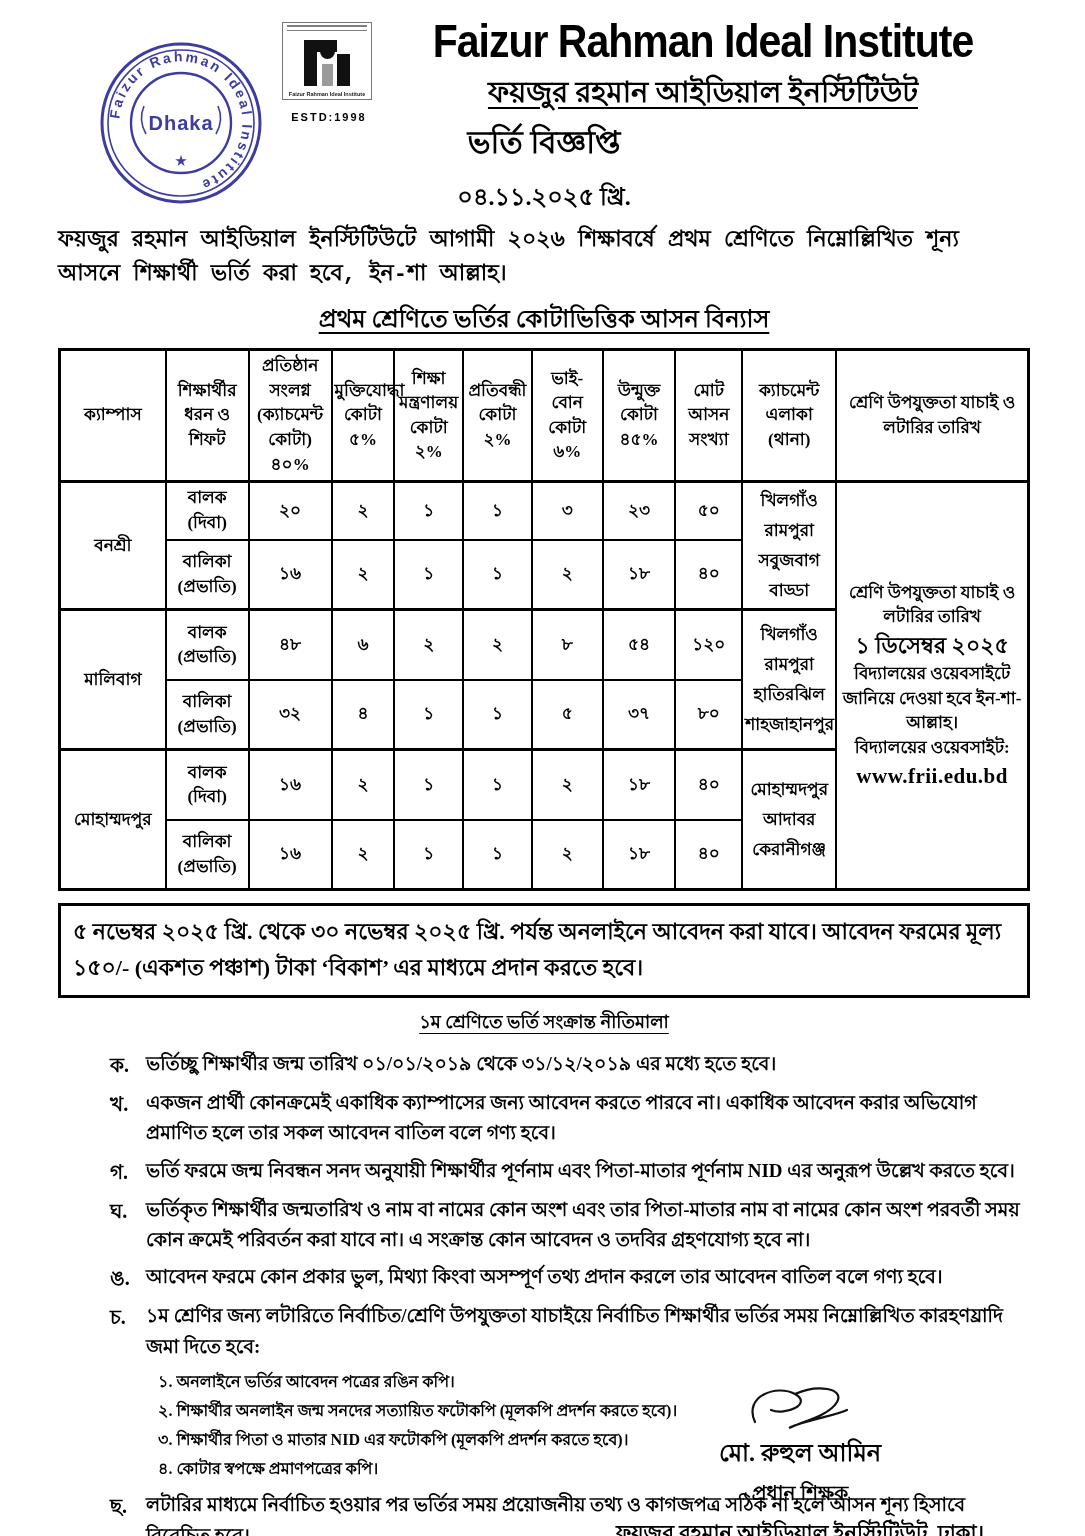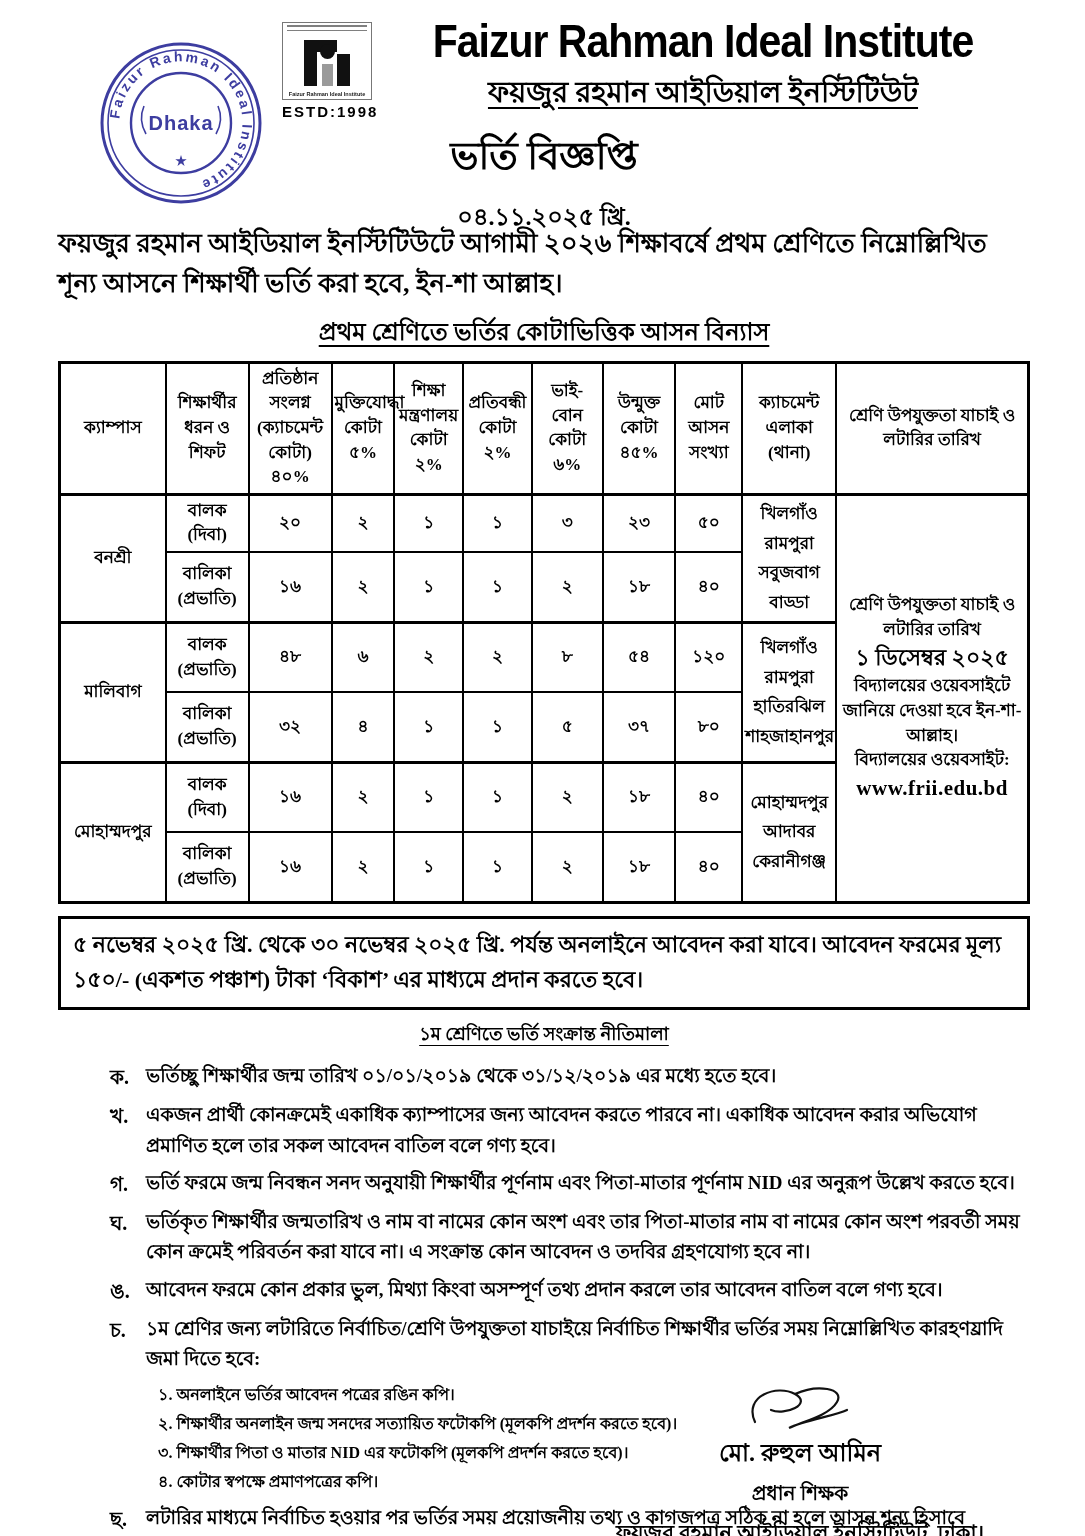--- a/index.html
+++ b/index.html
@@ -18,32 +18,32 @@
   .logo-box { width:90px; height:78px; border:1px solid #777; padding:2px 3px; display:flex; flex-direction:column; align-items:center; justify-content:space-between; }
   .logo-motto { width:80px; height:9px;
     background:repeating-linear-gradient(#555 0 1.6px, transparent 1.6px 4.5px); opacity:.75; }
   .logo-mark { width:46px; height:46px; position:relative; }
   .logo-mark .bar1 { position:absolute; left:0; top:0; width:13px; height:46px; background:#111; }
   .logo-mark .bar1:before { content:""; position:absolute; left:13px; top:0; width:20px; height:12px; background:#111; }
   .logo-mark .dot  { position:absolute; left:16px; top:4px; width:15px; height:15px; border-radius:50%; background:#111; }
   .logo-mark .bar2 { position:absolute; left:18px; top:24px; width:11px; height:22px; background:#9a9a9a; }
   .logo-mark .bar3 { position:absolute; left:33px; top:14px; width:13px; height:32px; background:#111; }
   .logo-caption { font-family:"Liberation Sans", sans-serif; font-size:5.5px; font-weight:bold; color:#222; white-space:nowrap; }
-  .logo-estd { font-family:"Liberation Sans", sans-serif; font-weight:bold; font-size:15px; letter-spacing:2px; margin-top:3px; color:#000; }
+  .logo-estd { font-family:"Liberation Sans", sans-serif; font-weight:bold; font-size:11px; letter-spacing:2px; margin-top:11px; color:#000; }
 
   .titles { margin-left:300px; width:690px; text-align:center; }
   .title-en { font-family:"Liberation Sans", sans-serif; font-weight:bold; font-size:41px;
               letter-spacing:-1px; transform:scaleY(1.12); transform-origin:top; white-space:nowrap; }
   .title-bn { font-size:29px; font-weight:bold; margin-top:6px; text-decoration:underline; text-underline-offset:5px; }
   .notice-line { width:100%; text-align:center; }
-  .notice-title { font-size:38px; font-weight:bold; margin-top:8px; }
+  .notice-title { font-size:31px; font-weight:bold; margin-top:0; }
   .notice-date  { font-size:24px; font-weight:bold; margin-top:8px; }
 
   
-  .intro { margin-top:12px; font-size:26px; font-weight:bold; line-height:1.55; }
+  .intro { margin-top:12px; font-size:22px; font-weight:bold; line-height:1.55;font-family:Liberation Mono, monospace; }
   .table-title { text-align:center; font-size:24px; font-weight:bold; margin-top:8px;
                  text-decoration:underline; text-underline-offset:5px; }
 
   
   table.seats { width:972px; border-collapse:collapse; margin-top:8px; border:3px solid #000; table-layout:fixed; }
   table.seats th, table.seats td { border:2px solid #000; text-align:center; vertical-align:middle;
                  font-size:17px; font-weight:bold; padding:3px 2px; line-height:1.45; }
   table.seats thead th { height:132px; border-bottom:3px solid #000; }
   tr.group-start td { border-top:3px solid #000; }
   td.campus { font-size:19px; }

